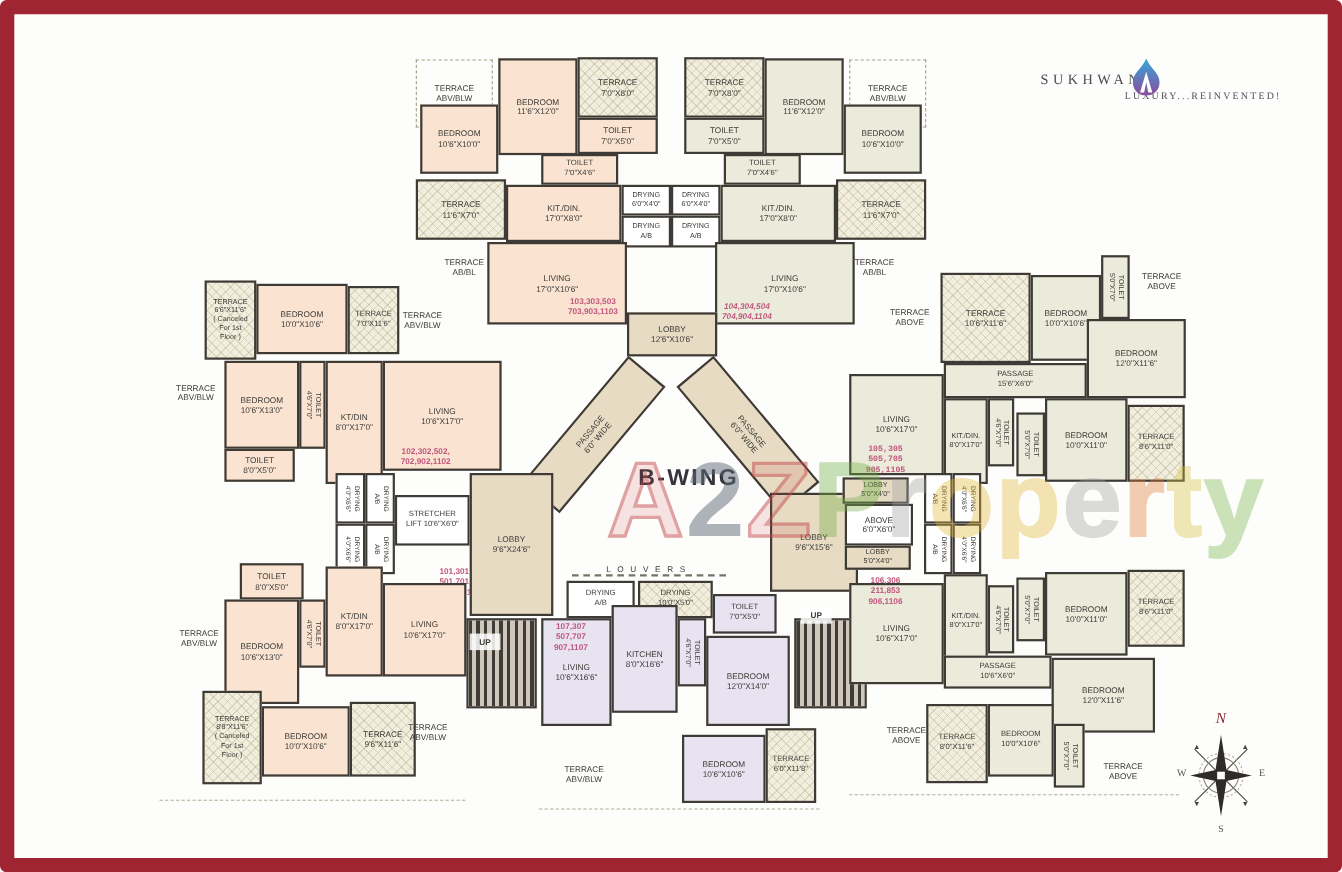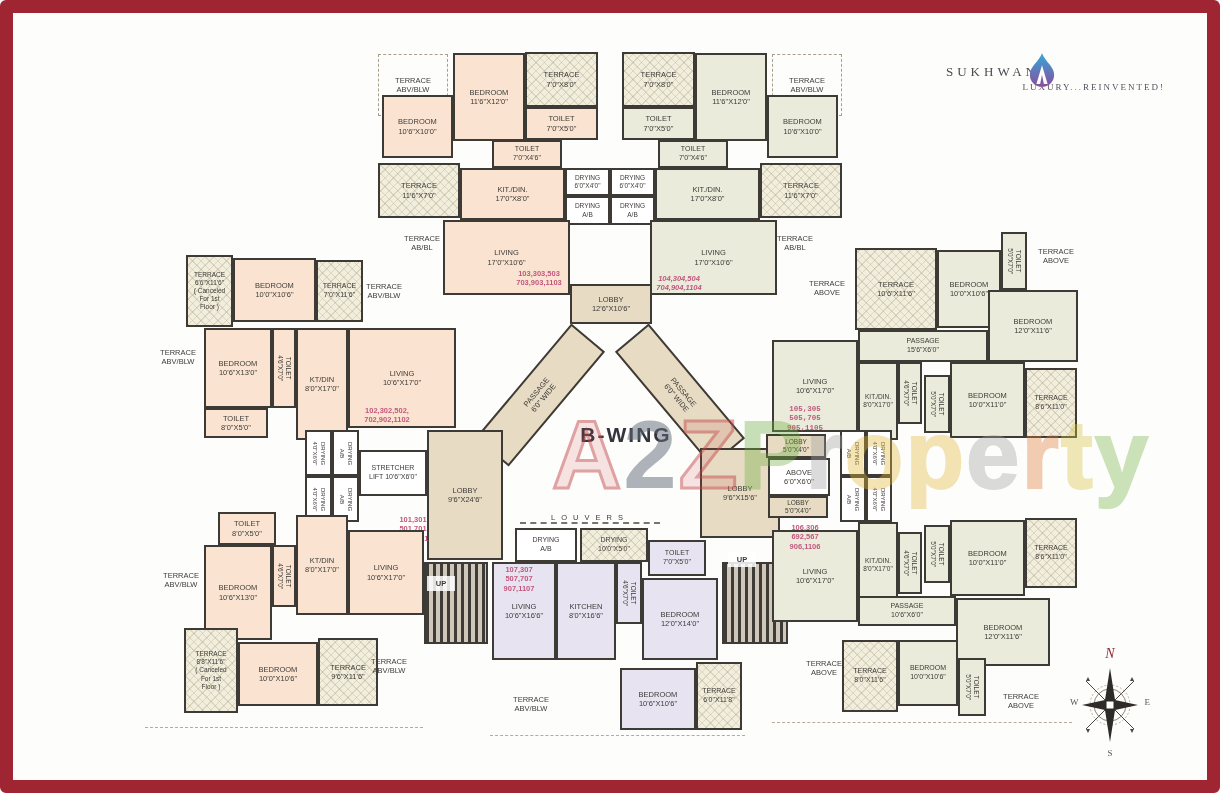--- a/index.html
+++ b/index.html
@@ -460,21 +460,21 @@
           <div>10'6"X16'6"</div>
         </div>
       </div>
       <div class="room unit" style="left: 494px; top: 560px; width: 50px; height: 38px;">
         <div class="lab">
           <div>107,307</div>
           <div>507,707</div>
           <div>907,1107</div>
         </div>
       </div>
-      <div class="room purple" style="left: 556px; top: 562px; width: 60px; height: 98px;">
+      <div class="room purple" style="left: 556px; top: 550px; width: 60px; height: 98px;">
         <div class="lab">
           <div>KITCHEN</div>
           <div>8'0"X16'6"</div>
         </div>
       </div>
       <div class="room purple" style="left: 616px; top: 562px; width: 26px; height: 62px;">
         <div class="lab" style="transform: rotate(90deg); font-size: 6.5px;">
           <div>TOILET</div>
           <div>4'6"X7'0"</div>
         </div>
@@ -650,21 +650,21 @@
       </div>
       <div class="room olive" style="left: 772px; top: 530px; width: 86px; height: 92px;">
         <div class="lab">
           <div>LIVING</div>
           <div>10'6"X17'0"</div>
         </div>
       </div>
       <div class="room unit" style="left: 778px; top: 518px; width: 54px; height: 38px;">
         <div class="lab">
           <div>106,306</div>
-          <div>692,567</div>
+          <div>211,853</div>
           <div>906,1106</div>
         </div>
       </div>
       <div class="room olive" style="left: 898px; top: 532px; width: 24px; height: 62px;">
         <div class="lab" style="transform: rotate(90deg); font-size: 6.5px;">
           <div>TOILET</div>
           <div>4'6"X7'0"</div>
         </div>
       </div>
       <div class="room olive" style="left: 924px; top: 525px; width: 26px; height: 58px;">

